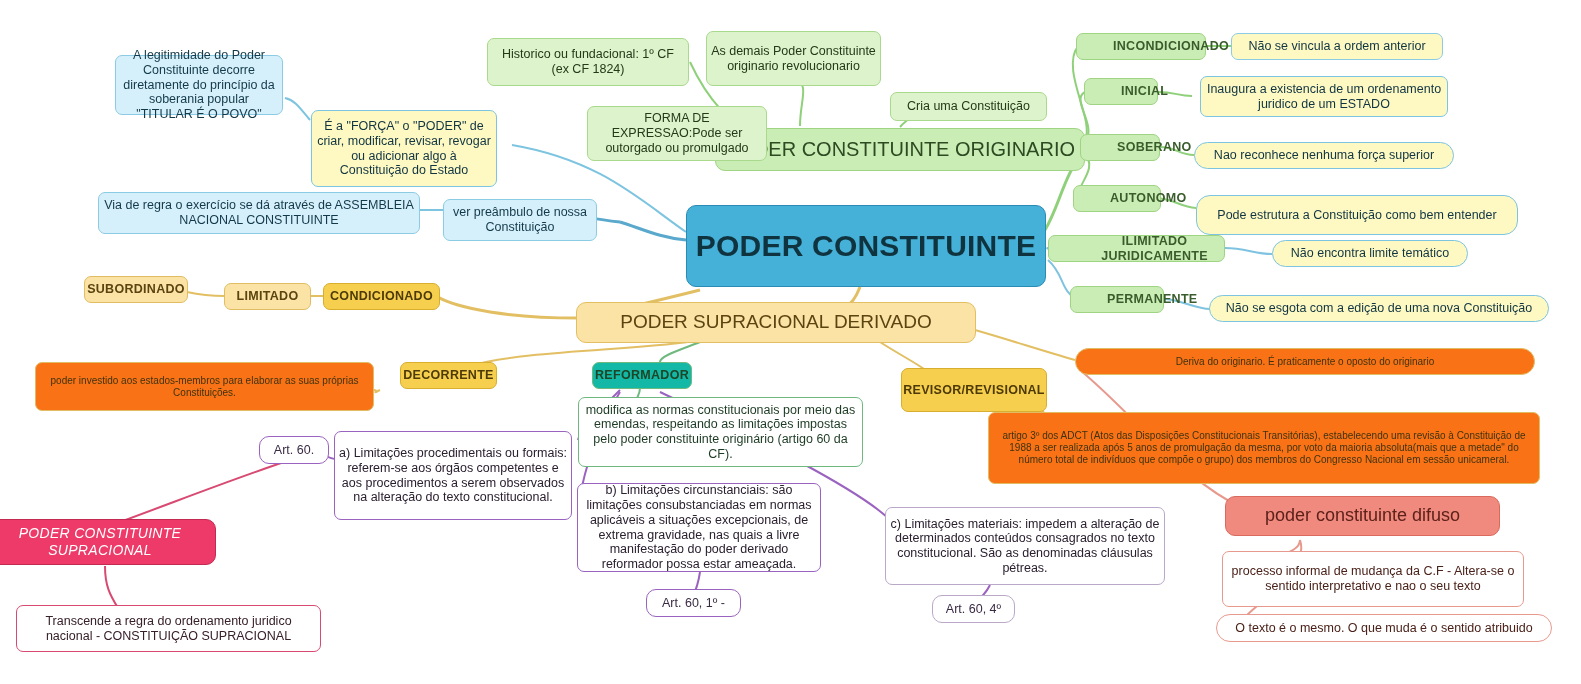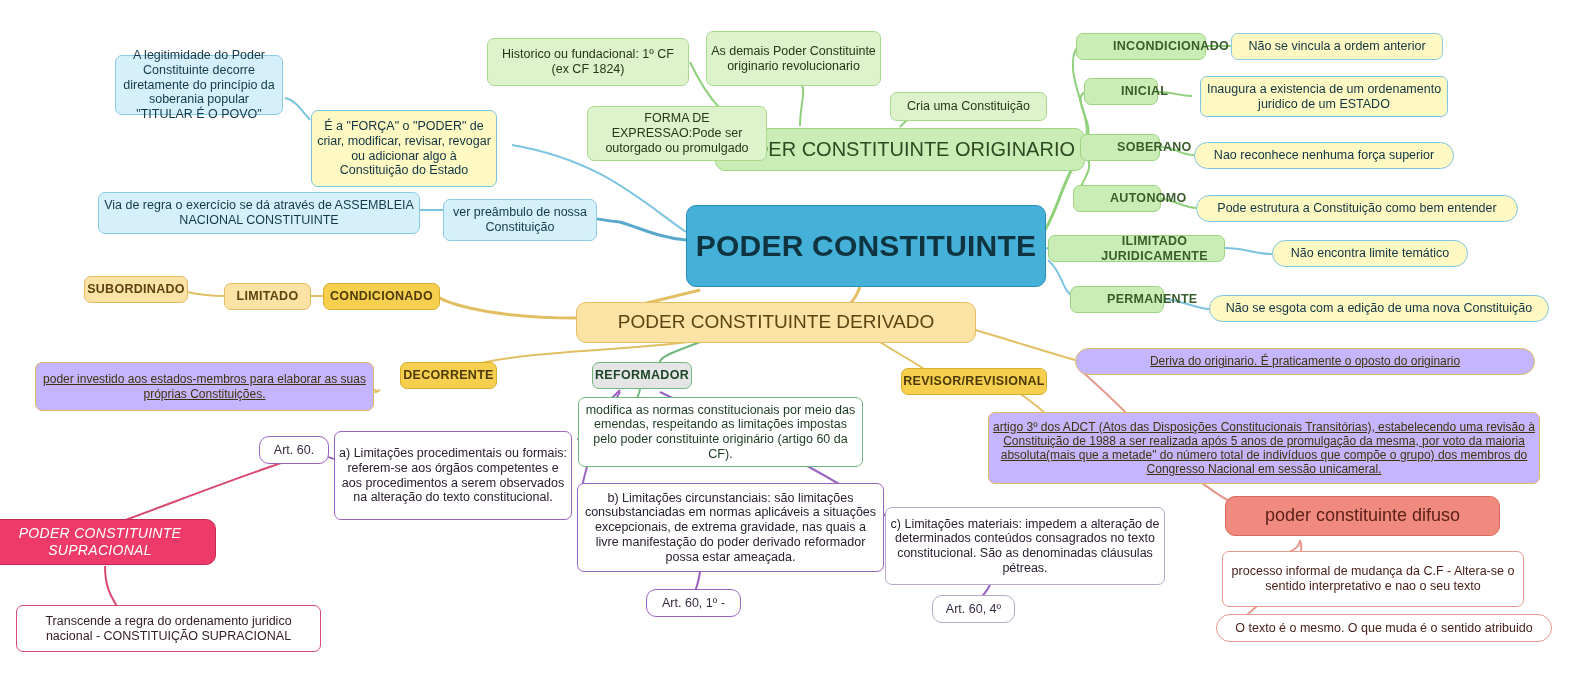--- a/index.html
+++ b/index.html
@@ -107,45 +107,44 @@
   .yellow-pill-soft {
     background: #fbe3a6;
     border-color: #e0bd63;
     border-radius: 7px;
     color: #5b4410;
     font-size: 12.5px;
     font-weight: bold;
     letter-spacing: .3px;
   }
   .white-yellow-box {
-    background: #c4b5fd;
+    background: #f97316;
     border-color: #e0bd63;
     border-radius: 7px;
     color: #3f3210;
-    font-size: 12px;
-    text-decoration: underline;
+    font-size: 10px;
   }
   
   .white-purple-box {
     background: #ffffff;
     border-color: #9b63c0;
     border-radius: 7px;
     color: #2b2030;
     font-size: 12.5px;
   }
   .purple-pill {
     background: #ffffff;
     border-color: #9b63c0;
     border-radius: 10px;
     color: #3a2b44;
     font-size: 12.5px;
   }
   
   .teal-pill {
-    background: #e5e5e5;
+    background: #14b8a6;
     border-color: #6fb97f;
     border-radius: 7px;
     color: #1d4527;
     font-size: 12.5px;
     font-weight: bold;
     letter-spacing: .3px;
   }
   .white-teal-box {
     background: #ffffff;
     border-color: #6fb97f;
@@ -290,21 +289,21 @@
   <div class="node green-pill" style="left:1080px; top:134px; width:80px; height:27px;">
     <span>SOBERANO</span>
   </div>
   <div class="node white-blue-box" style="left:1194px; top:142px; width:260px; height:27px; border-radius:14px;">
     <span>Nao reconhece nenhuma força superior</span>
   </div>
 
   <div class="node green-pill" style="left:1073px; top:185px; width:88px; height:27px;">
     <span>AUTONOMO</span>
   </div>
-  <div class="node white-blue-box" style="left:1196px; top:195px; width:322px; height:27px; border-radius:14px;">
+  <div class="node white-blue-box" style="left:1196px; top:195px; width:322px; height:40px; border-radius:14px;">
     <span>Pode estrutura a Constituição como bem entender</span>
   </div>
 
   <div class="node green-pill" style="left:1048px; top:235px; width:177px; height:27px;">
     <span>ILIMITADO JURIDICAMENTE</span>
   </div>
   <div class="node white-blue-box" style="left:1272px; top:240px; width:196px; height:27px; border-radius:14px;">
     <span>Não encontra limite temático</span>
   </div>
 
@@ -325,21 +324,21 @@
 
   <div class="node blue-box" style="left:98px; top:192px; width:322px; height:42px;">
     <span>Via de regra o exercício se dá através de ASSEMBLEIA NACIONAL CONSTITUINTE</span>
   </div>
 
   <div class="node blue-box" style="left:443px; top:199px; width:154px; height:42px;">
     <span>ver preâmbulo de nossa Constituição</span>
   </div>
 
   <div class="node yellow-main" style="left:576px; top:302px; width:400px; height:41px;">
-    <span>PODER CONSTITUINTE DERIVADO</span>
+    <span>PODER SUPRACIONAL DERIVADO</span>
   </div>
 
   <div class="node white-yellow-box" style="left:1075px; top:348px; width:460px; height:27px; border-radius:14px;">
     <span>Deriva do originario. É praticamente o oposto do originario</span>
   </div>
 
   <div class="node yellow-pill-soft" style="left:84px; top:276px; width:104px; height:27px;">
     <span>SUBORDINADO</span>
   </div>
   <div class="node yellow-pill-soft" style="left:224px; top:283px; width:87px; height:27px;">
@@ -363,35 +362,35 @@
     <span>modifica as normas constitucionais por meio das emendas, respeitando as limitações impostas pelo poder constituinte originário (artigo 60 da CF).</span>
   </div>
 
   <div class="node white-purple-box" style="left:334px; top:431px; width:238px; height:89px;">
     <span>a) Limitações procedimentais ou formais: referem-se aos órgãos competentes e aos procedimentos a serem observados na alteração do texto constitucional.</span>
   </div>
   <div class="node purple-pill" style="left:259px; top:436px; width:70px; height:28px;">
     <span>Art. 60.</span>
   </div>
 
-  <div class="node white-purple-box" style="left:577px; top:483px; width:307px; height:89px;">
+  <div class="node white-purple-box" style="left:577px; top:483px; width:244px; height:89px;">
     <span>b) Limitações circunstanciais: são limitações consubstanciadas em normas aplicáveis a situações excepcionais, de extrema gravidade, nas quais a livre manifestação do poder derivado reformador possa estar ameaçada.</span>
   </div>
   <div class="node purple-pill" style="left:646px; top:589px; width:95px; height:28px;">
     <span>Art. 60, 1º -</span>
   </div>
 
   <div class="node white-purple-box" style="left:885px; top:507px; width:280px; height:78px; border-color:#b9a8c8;">
     <span>c) Limitações materiais: impedem a alteração de determinados conteúdos consagrados no texto constitucional. São as denominadas cláusulas pétreas.</span>
   </div>
   <div class="node purple-pill" style="left:932px; top:595px; width:83px; height:28px; border-color:#b9a8c8;">
     <span>Art. 60, 4º</span>
   </div>
 
-  <div class="node yellow-pill" style="left:901px; top:368px; width:146px; height:27px;">
+  <div class="node yellow-pill" style="left:901px; top:368px; width:146px; height:44px;">
     <span>REVISOR/REVISIONAL</span>
   </div>
   <div class="node white-yellow-box" style="left:988px; top:412px; width:552px; height:72px;">
     <span>artigo 3º dos ADCT (Atos das Disposições Constitucionais Transitórias), estabelecendo uma revisão à Constituição de 1988 a ser realizada após 5 anos de promulgação da mesma, por voto da maioria absoluta(mais que a metade" do número total de indivíduos que compõe o grupo) dos membros do Congresso Nacional em sessão unicameral.</span>
   </div>
 
   <div class="node salmon-main" style="left:1225px; top:496px; width:275px; height:40px;">
     <span>poder constituinte difuso</span>
   </div>
   <div class="node white-salmon-box" style="left:1222px; top:551px; width:302px; height:56px;">

